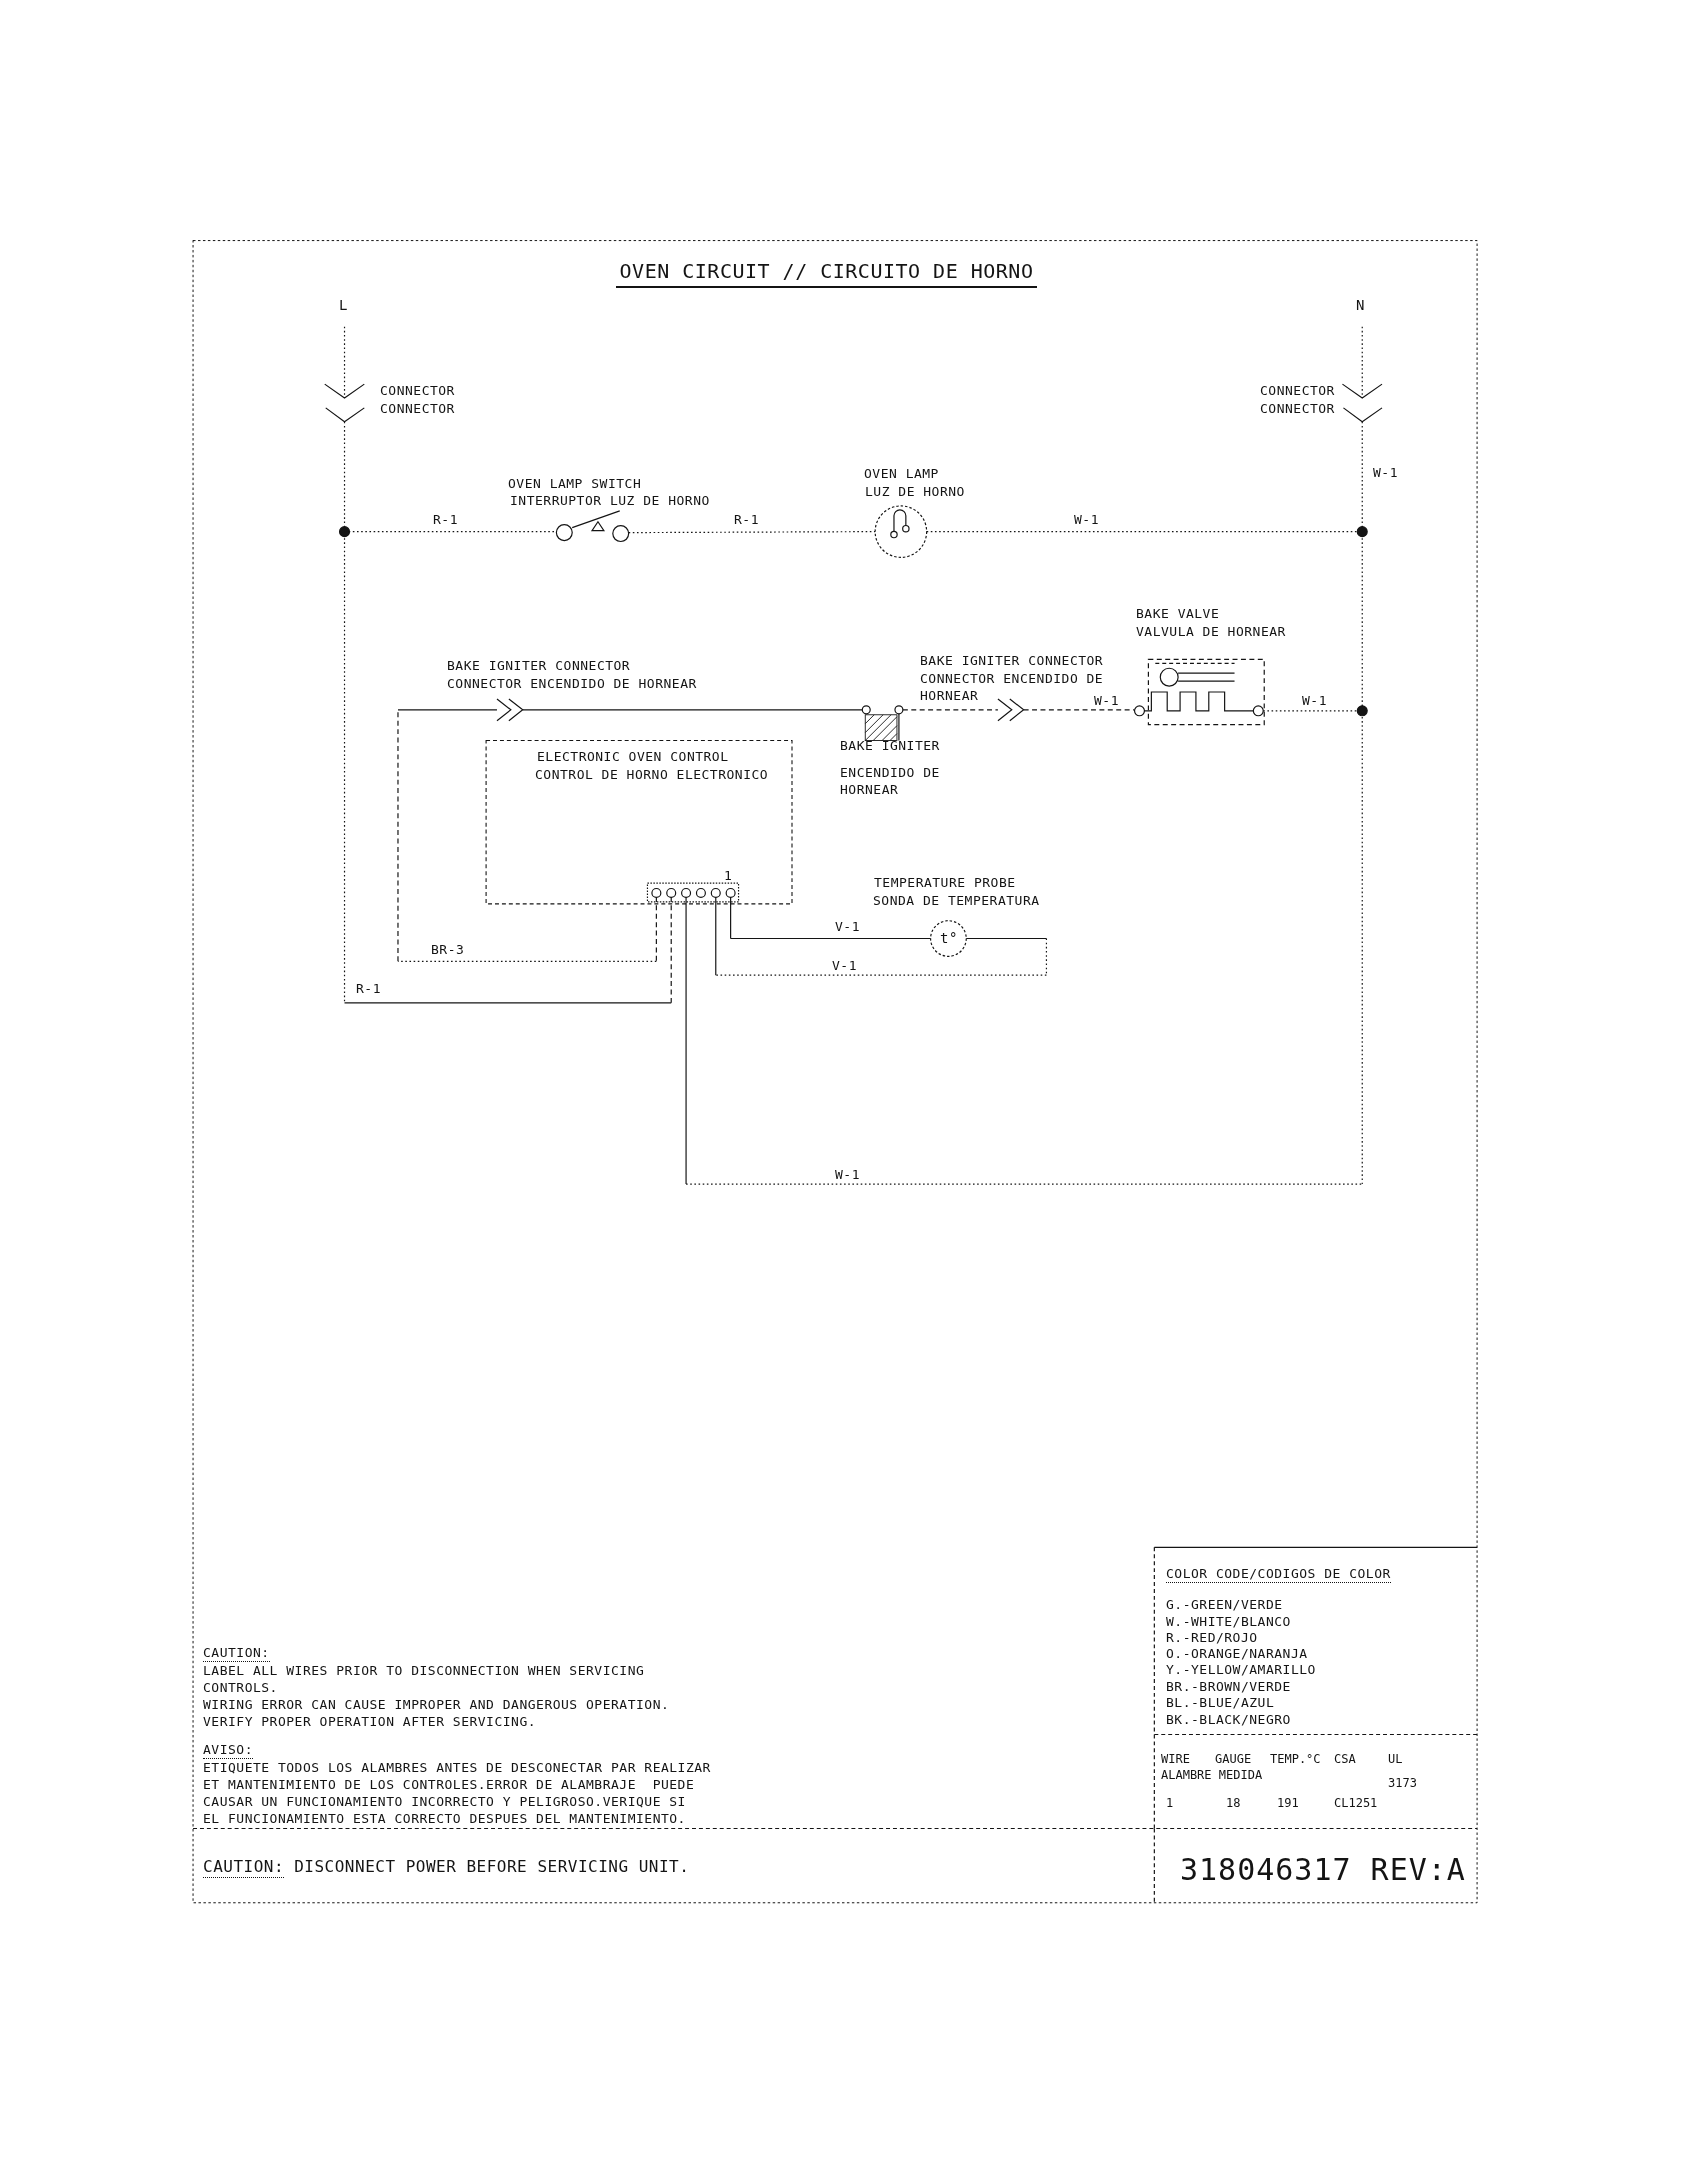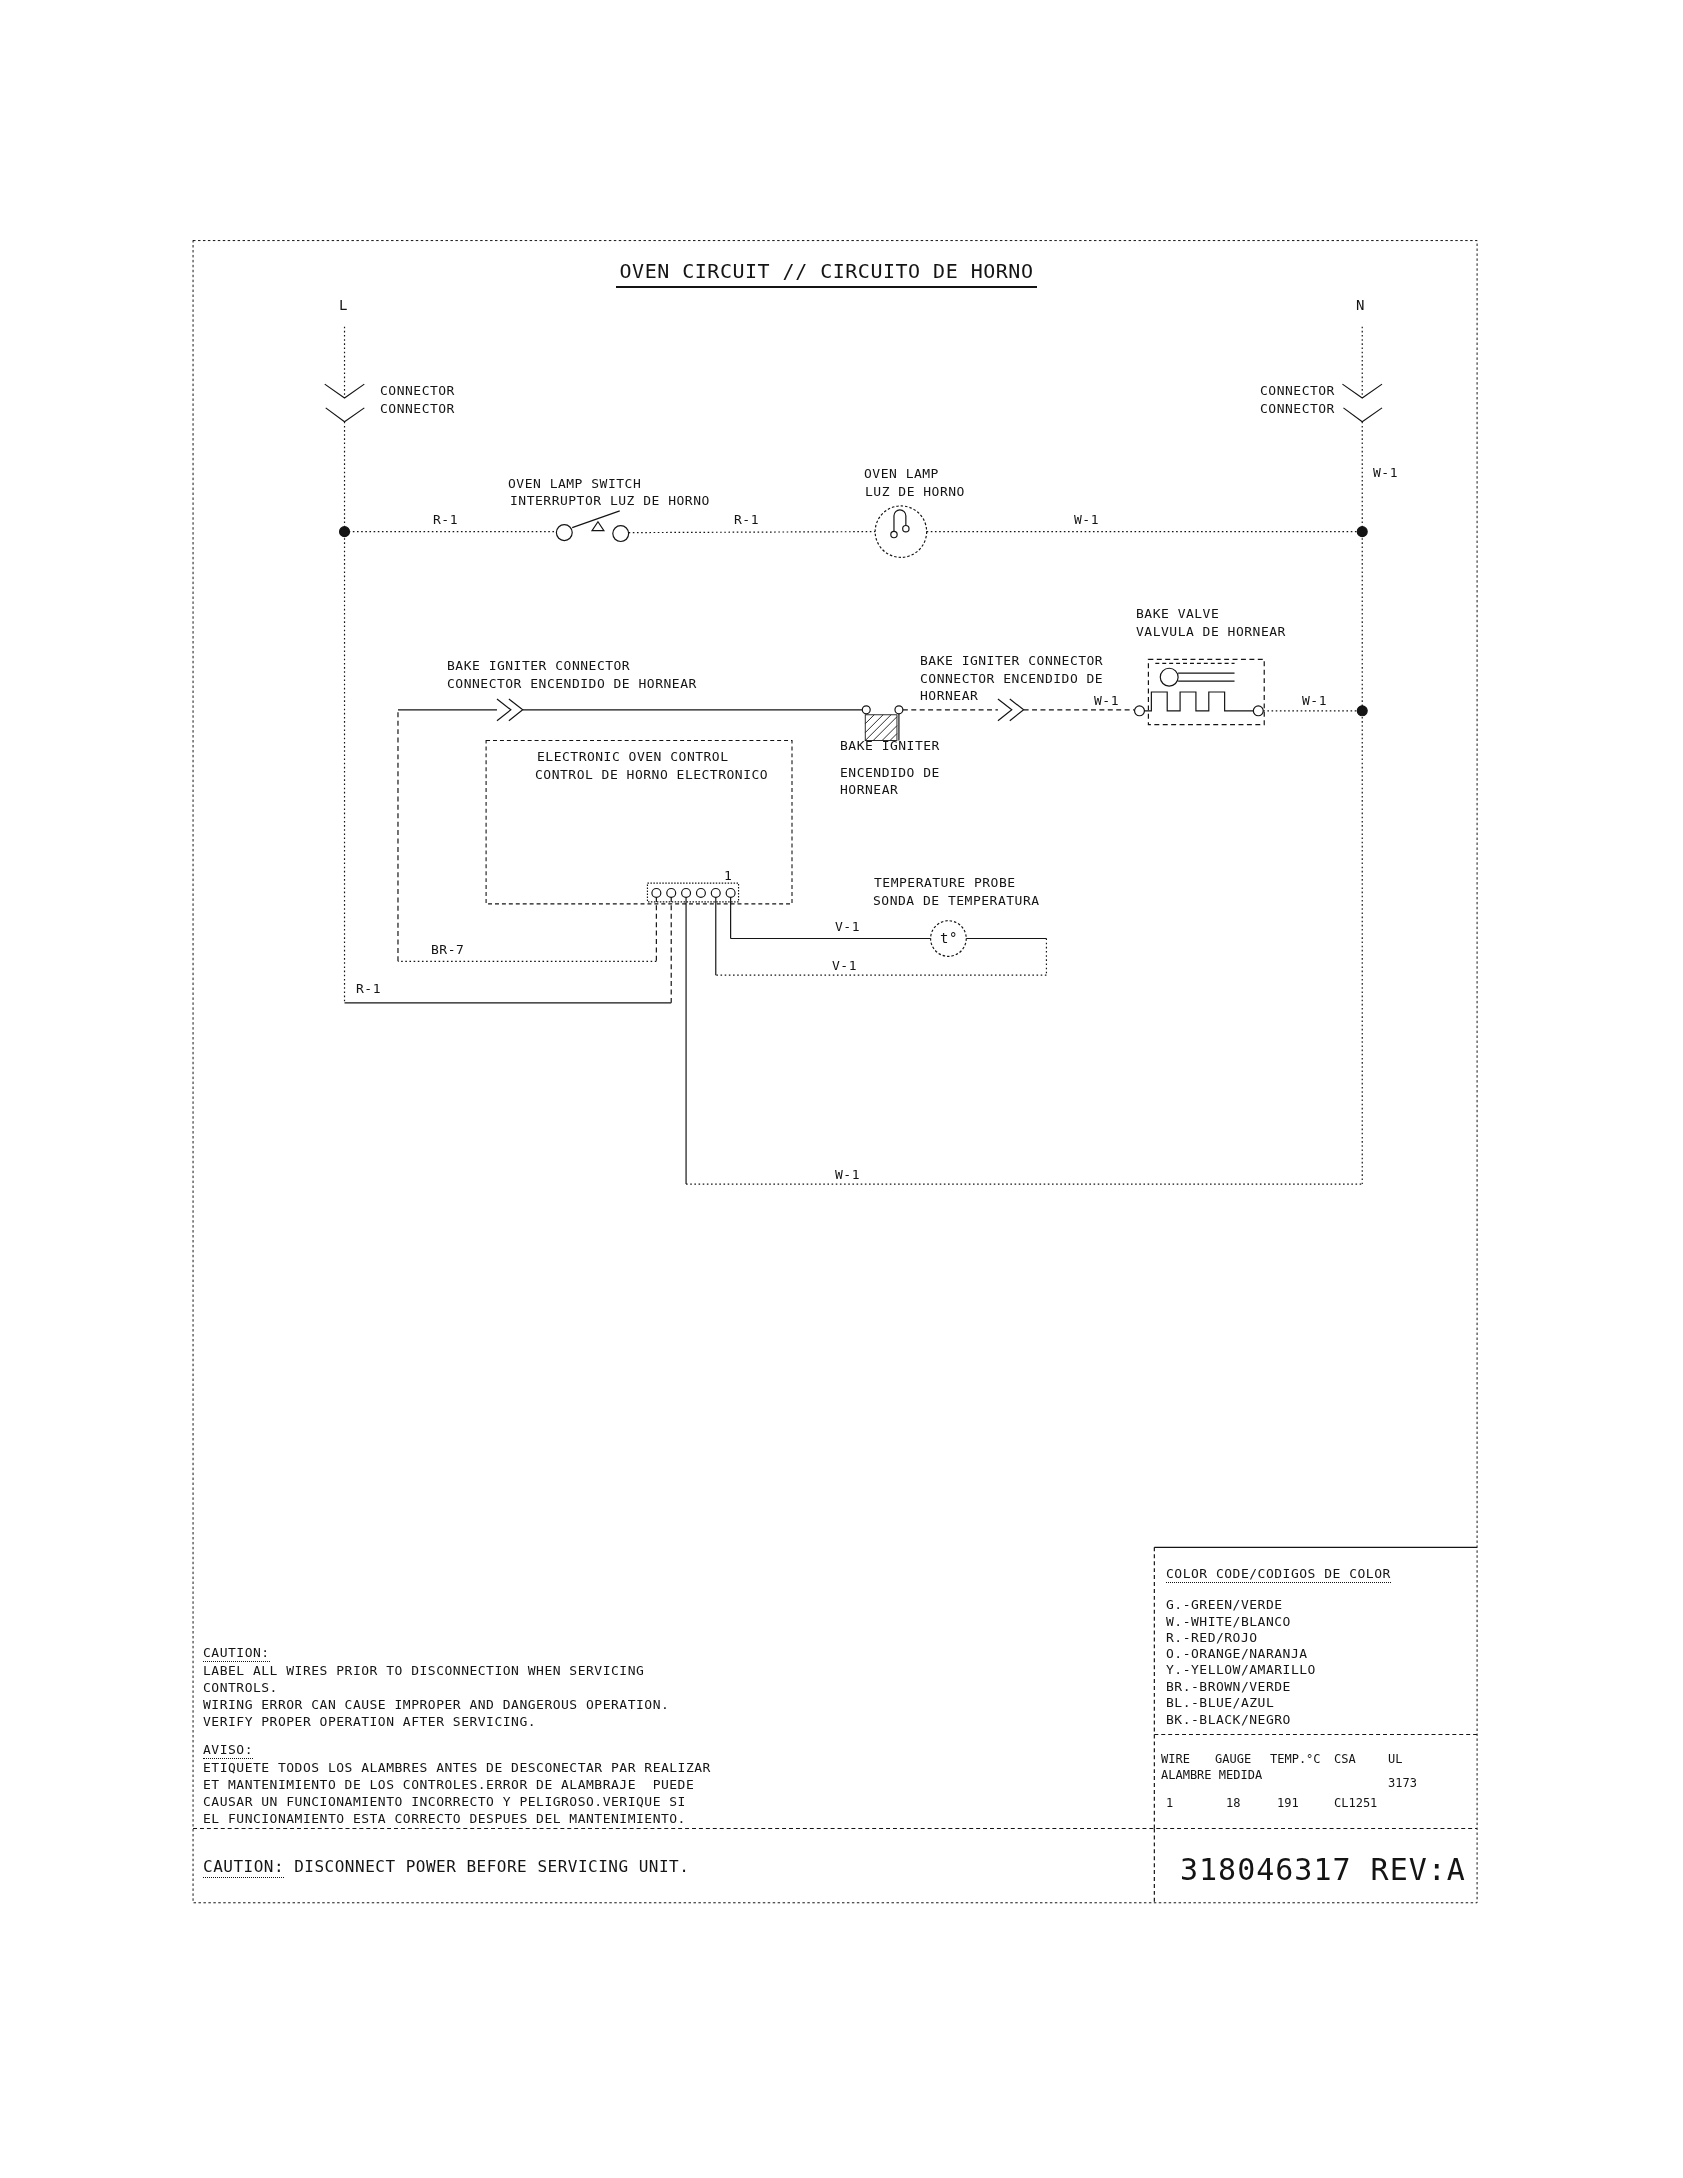--- a/index.html
+++ b/index.html
@@ -182,21 +182,21 @@
   <span class="lbl" style="left:537px;top:749px;">ELECTRONIC OVEN CONTROL</span>
   <span class="lbl" style="left:535px;top:767px;">CONTROL DE HORNO ELECTRONICO</span>
   <span class="lbl" style="left:724px;top:868px;">1</span>
 
   <span class="lbl" style="left:874px;top:875px;">TEMPERATURE PROBE</span>
   <span class="lbl" style="left:873px;top:893px;">SONDA DE TEMPERATURA</span>
   <span class="lbl" style="left:940px;top:930px;font-size:14px;">t°</span>
   <span class="lbl" style="left:835px;top:919px;">V-1</span>
   <span class="lbl" style="left:832px;top:958px;">V-1</span>
 
-  <span class="lbl" style="left:431px;top:942px;">BR-7</span>
+  <span class="lbl" style="left:431px;top:942px;">BR-3</span>
   <span class="lbl" style="left:356px;top:981px;">R-1</span>
   <span class="lbl" style="left:835px;top:1167px;">W-1</span>
 
   <span class="lbl cap" style="left:203px;top:1645px;"><span class="dotted-u">CAUTION:</span></span>
   <span class="lbl cap" style="left:203px;top:1663px;">LABEL ALL WIRES PRIOR TO DISCONNECTION WHEN SERVICING</span>
   <span class="lbl cap" style="left:203px;top:1680px;">CONTROLS.</span>
   <span class="lbl cap" style="left:203px;top:1697px;">WIRING ERROR CAN CAUSE IMPROPER AND DANGEROUS OPERATION.</span>
   <span class="lbl cap" style="left:203px;top:1714px;">VERIFY PROPER OPERATION AFTER SERVICING.</span>
 
   <span class="lbl cap" style="left:203px;top:1742px;"><span class="dotted-u">AVISO:</span></span>

